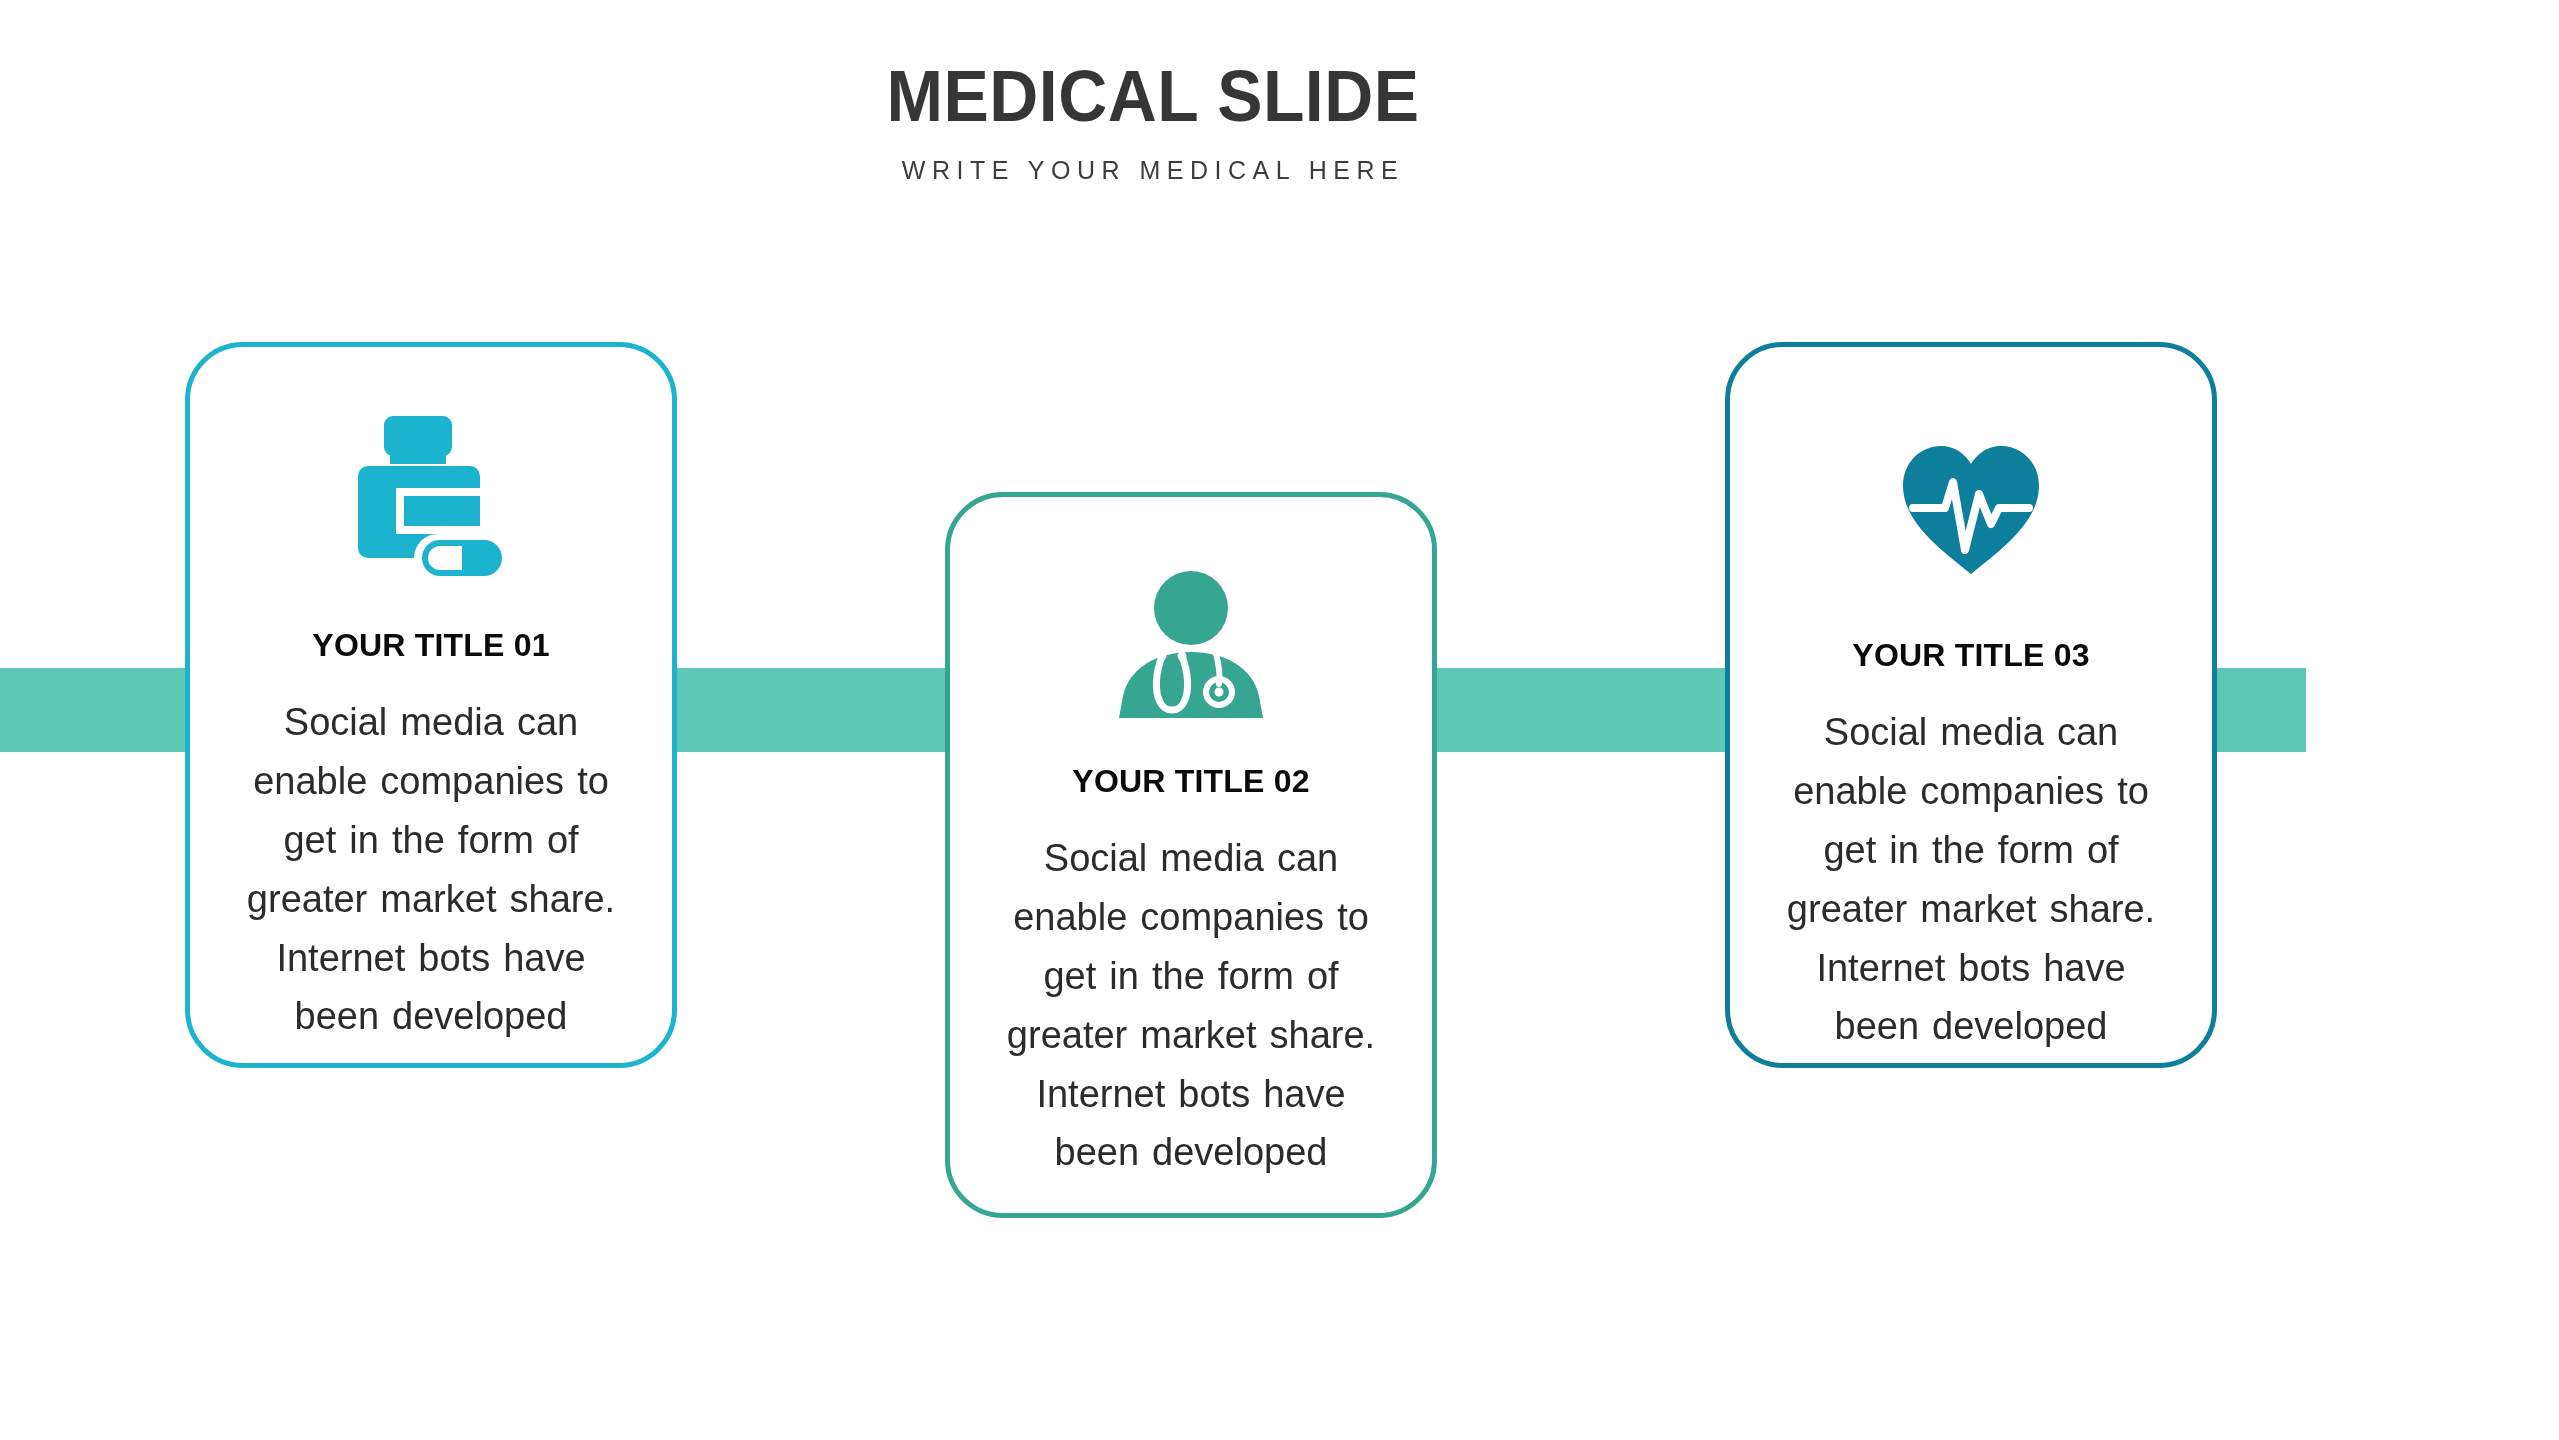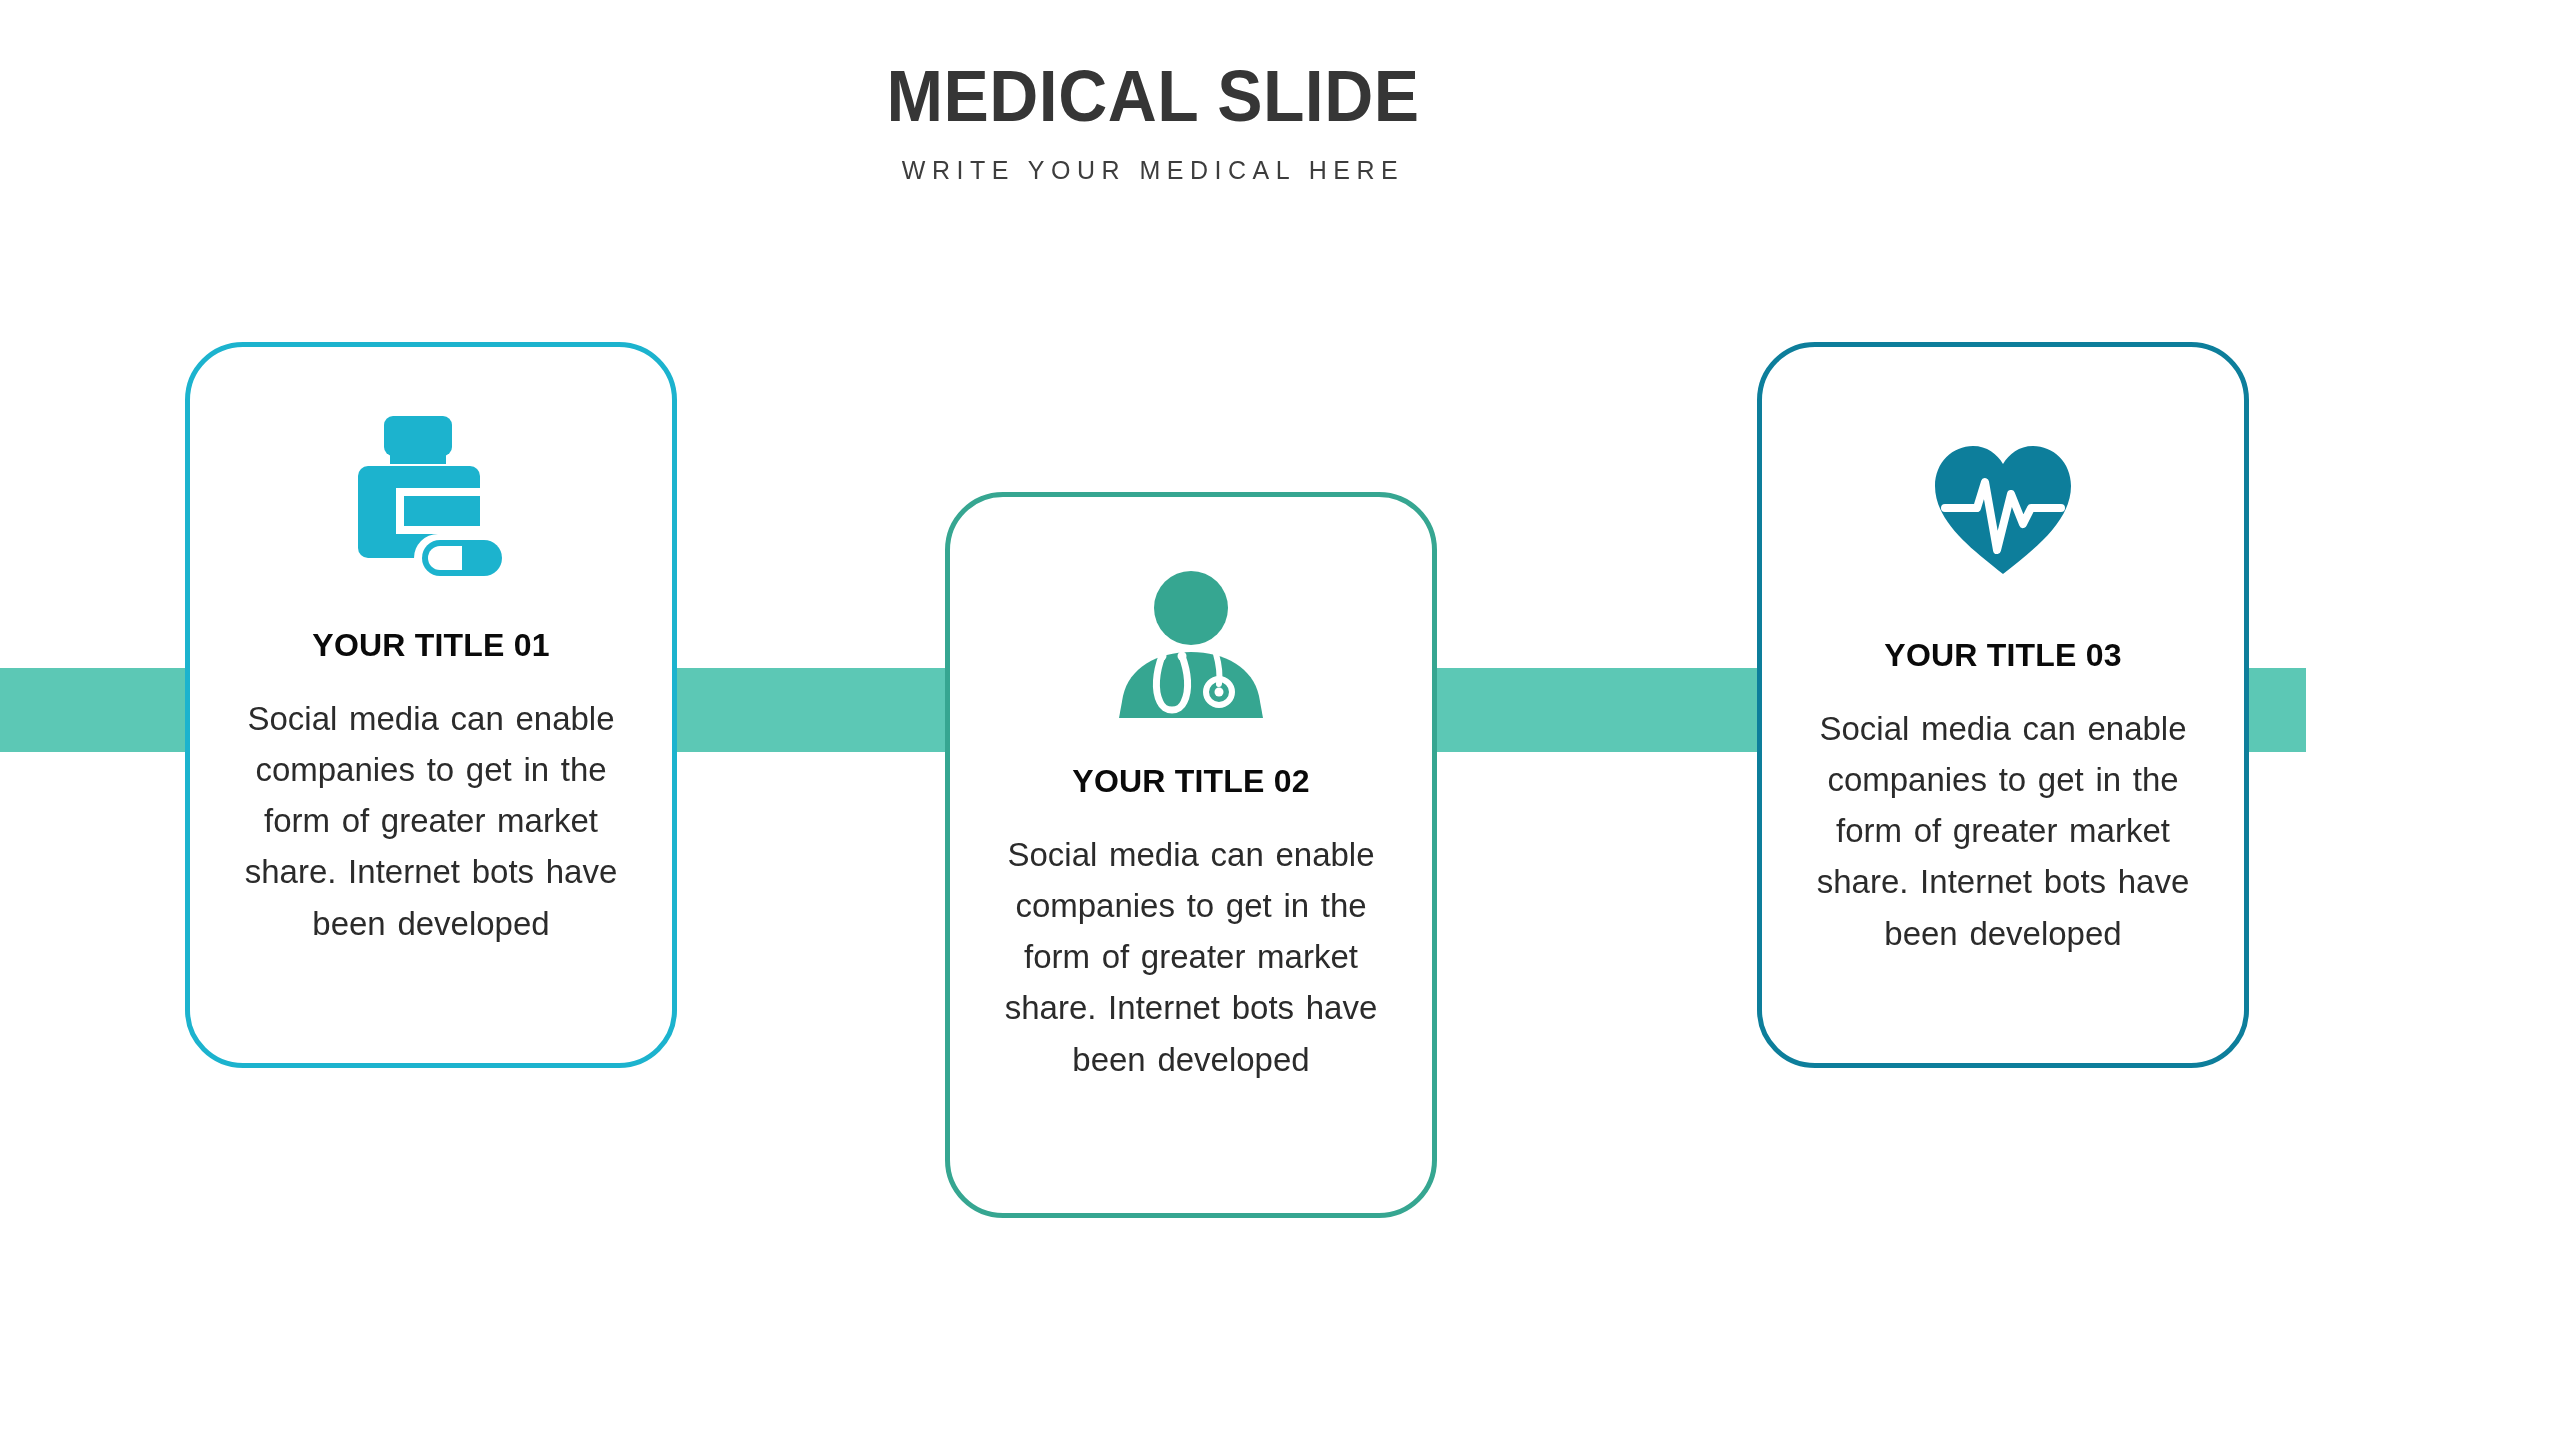--- a/index.html
+++ b/index.html
@@ -70,21 +70,21 @@
     border-radius: 58px;
     border-style: solid;
     border-width: 5px;
     z-index: 2;
     display: flex;
     flex-direction: column;
     align-items: center;
   }
   .card-1 { left: 185px;  top: 342px; border-color: #1cb3ce; }
   .card-2 { left: 945px;  top: 492px; border-color: #36a691; }
-  .card-3 { left: 1725px; top: 342px; border-color: #0d7e9b; margin-left: 32px; }
+  .card-3 { left: 1725px; top: 342px; border-color: #0d7e9b; }
 
   .icon-wrap {
     margin-top: 62px;
     height: 178px;
     display: flex;
     align-items: center;
     justify-content: center;
   }
   .card-2 .icon-wrap { margin-top: 58px; }
   .card-3 .icon-wrap { margin-top: 72px; }
@@ -100,21 +100,21 @@
     white-space: nowrap;
   }
   .card-1 .card-title { margin-top: 42px; }
   .card-2 .card-title { margin-top: 32px; }
   .card-3 .card-title { margin-top: 42px; }
 
   .card-body {
     margin: 32px 0 0 0;
     width: 404px;
     font-family: "Liberation Sans", sans-serif;
-    font-size: 33px;
+    font-size: 38px;
     line-height: 1.55;
     color: #2b2b2b;
     text-align: center;
     word-spacing: 2.5px;
   }
 
   svg { display: block; }
 </style>
 </head>
 <body>

